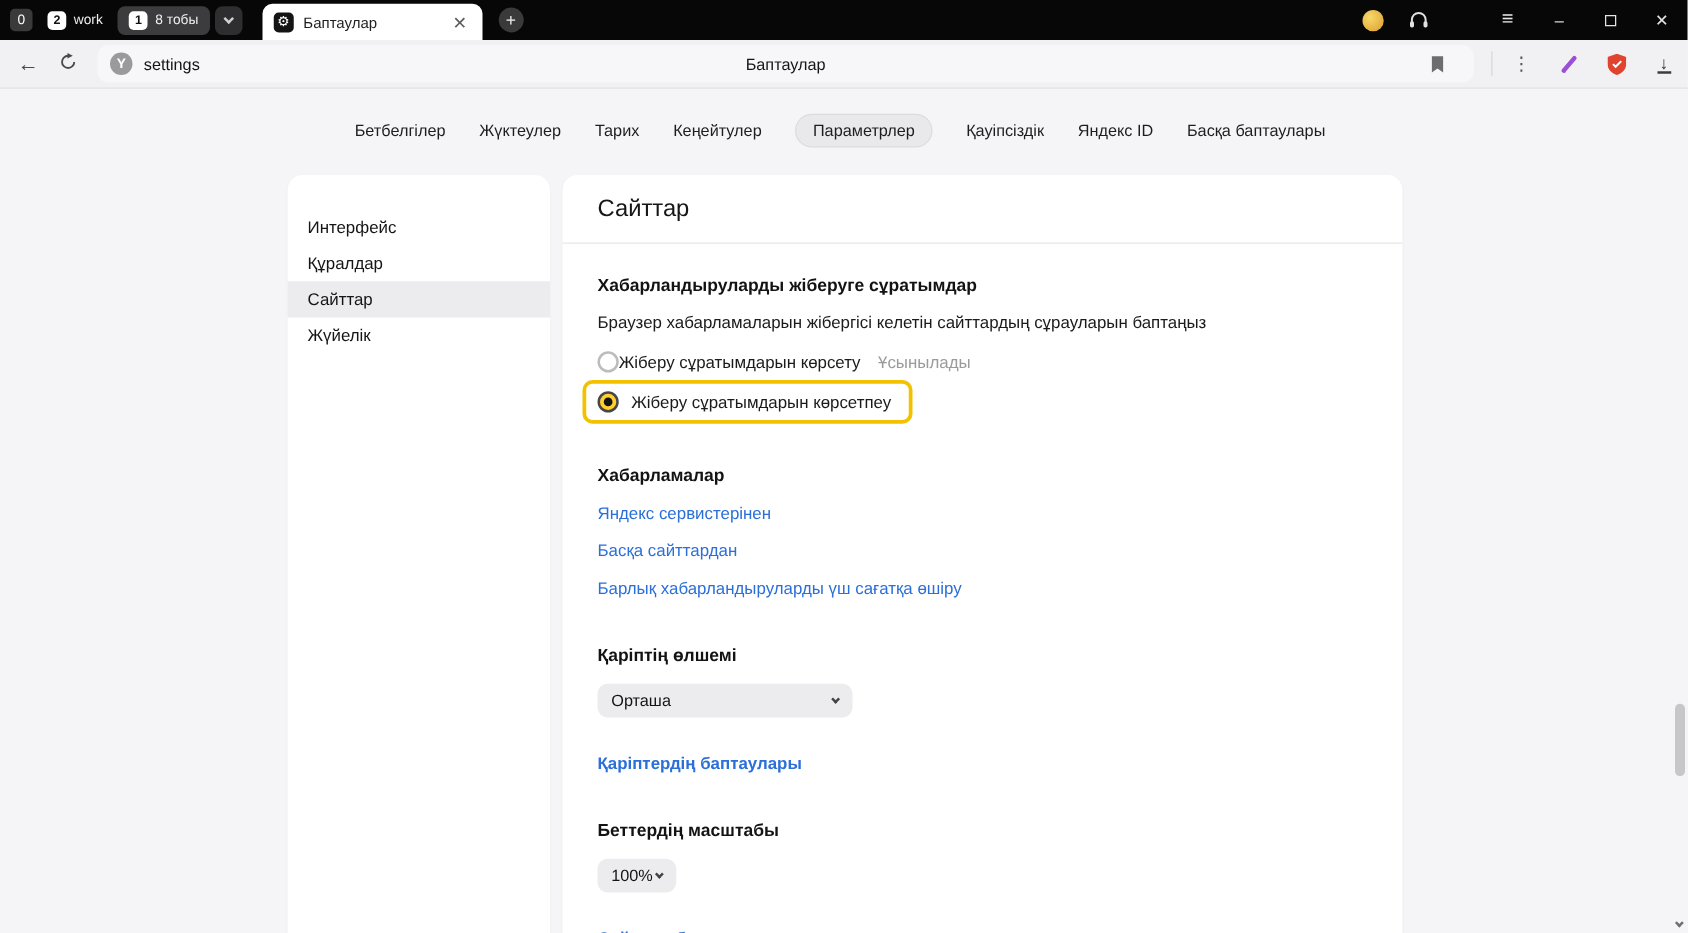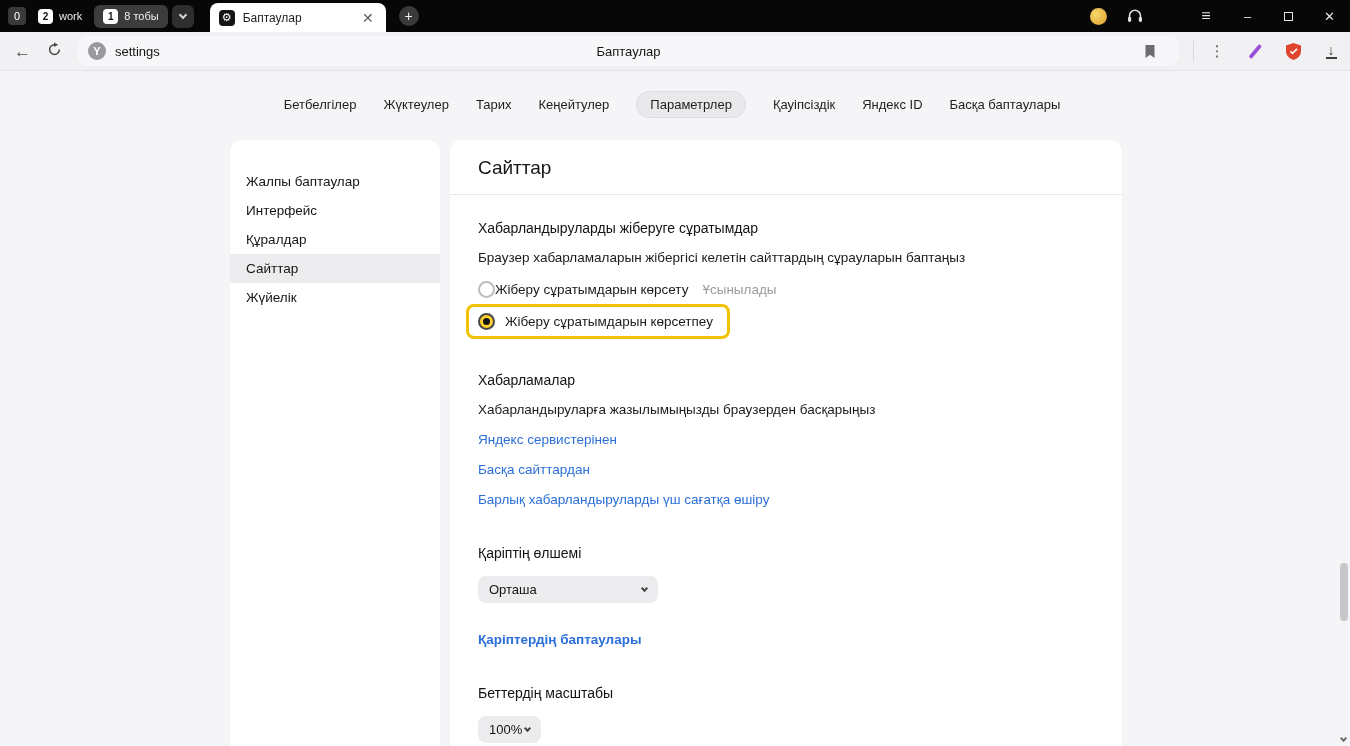--- a/index.html
+++ b/index.html
@@ -50,33 +50,33 @@
   .search-input { display:block; margin:9px 14px 0; width:calc(100% - 28px); height:33px; background:#eef0f2; border:none; border-radius:9px; padding:0 13px; font-size:13px; color:#333; outline:none; font-family:"Liberation Sans",sans-serif; }
   .search-input::placeholder { color:#8f8f93; }
   .side-list { margin-top:27px; }
   .side-item { height:29px; display:flex; align-items:center; padding:0 16px; font-size:13.5px; color:#151515; cursor:pointer; }
   .side-item.active { background:#ececee; }
 
   .main-card { position:absolute; left:450px; top:68px; width:672px; height:700px; background:#fff; border-radius:12px; box-shadow:0 1px 2px rgba(0,0,0,0.04); }
   .card-header { padding:17px 28px 15px; border-bottom:1px solid #e8e8ea; }
   .card-title { font-size:19px; color:#161616; font-weight:400; }
   .card-body { padding:0 28px; }
-  .sec-heading { font-size:14px; font-weight:400; color:#131313; }
+  .sec-heading { font-size:14px; font-weight:700; color:#131313; }
   .mt-first { margin-top:25px; }
   .desc { font-size:13.5px; color:#1b1b1b; margin-top:14px; }
   .radio-row { display:flex; align-items:center; gap:0; margin-top:16px; }
   .radio { width:17px; height:17px; border-radius:50%; border:2px solid #bcbcbc; background:#fff; flex:0 0 auto; cursor:pointer; position:relative; }
   .radio.checked { border:2px solid #474747; background:#ffd02e; }
   .radio.checked::after { content:""; position:absolute; inset:3px; border-radius:50%; background:#141414; }
   .radio-label { font-size:13.5px; color:#1b1b1b; cursor:pointer; }
   .radio-hint { font-size:13.5px; color:#9b9b9b; margin-left:14px; }
   .highlight-box { display:inline-flex; align-items:center; gap:10px; border:3px solid #f2c200; border-radius:8px; padding:6px 14px 6px 9px; margin-top:6px; margin-left:-12px; }
   .sec-gap { margin-top:33px; }
   .link { display:block; width:fit-content; margin-top:15px; font-size:13.5px; color:#2b6fd9; text-decoration:none; cursor:pointer; }
-  .select { margin-top:15px; width:180px; height:27px; background:#ececee; border-radius:8px; display:flex; align-items:center; justify-content:space-between; padding:0 11px; font-size:13px; color:#141414; cursor:pointer; }
+  .select { margin-top:15px; width:204px; height:27px; background:#ececee; border-radius:8px; display:flex; align-items:center; justify-content:space-between; padding:0 11px; font-size:13px; color:#141414; cursor:pointer; }
   .select.small { width:63px; }
   .select .chev { border-color:#444; width:5px; height:5px; margin-top:-2px; }
   .font-gap { margin-top:38px; }
   .zoom-gap { margin-top:38px; }
   .link-tight { margin-top:29px;font-weight:bold; }
 
   .scroll-thumb { position:absolute; right:2px; top:563px; width:8px; height:58px; background:#c7c7c9; border-radius:4px; cursor:pointer; }
   .scroll-down { position:absolute; right:2px; bottom:1px; width:10px; height:10px; display:flex; align-items:center; justify-content:center; cursor:pointer; }
   .scroll-down .chev { border-color:#6f6f6f; width:5px; height:5px; }
 </style>
@@ -180,21 +180,20 @@
     <span class="nav-tab">Тарих</span>
     <span class="nav-tab">Кеңейтулер</span>
     <span class="nav-tab active">Параметрлер</span>
     <span class="nav-tab">Қауіпсіздік</span>
     <span class="nav-tab">Яндекс ID</span>
     <span class="nav-tab">Басқа баптаулары</span>
   </div>
 
   <div class="sidebar-card">
     <div class="side-list">
-      <div class="side-item">Жалпы баптаулар</div>
       <div class="side-item">Интерфейс</div>
       <div class="side-item">Құралдар</div>
       <div class="side-item active">Сайттар</div>
       <div class="side-item">Жүйелік</div>
     </div>
   </div>
 
   <div class="main-card">
     <div class="card-header">
       <div class="card-title">Сайттар</div>
@@ -210,21 +209,20 @@
         <span class="radio-label">Жіберу сұратымдарын көрсету</span>
         <span class="radio-hint">Ұсынылады</span>
       </div>
 
       <div class="highlight-box">
         <span class="radio checked"></span>
         <span class="radio-label">Жіберу сұратымдарын көрсетпеу</span>
       </div>
 
       <div class="sec-heading sec-gap">Хабарламалар</div>
-      <div class="desc">Хабарландыруларға жазылымыңызды браузерден басқарыңыз</div>
 
       <a class="link">Яндекс сервистерінен</a>
       <a class="link">Басқа сайттардан</a>
       <a class="link">Барлық хабарландыруларды үш сағатқа өшіру</a>
 
       <div class="sec-heading font-gap">Қаріптің өлшемі</div>
       <div class="select">
         <span>Орташа</span>
         <span class="chev"></span>
       </div>

